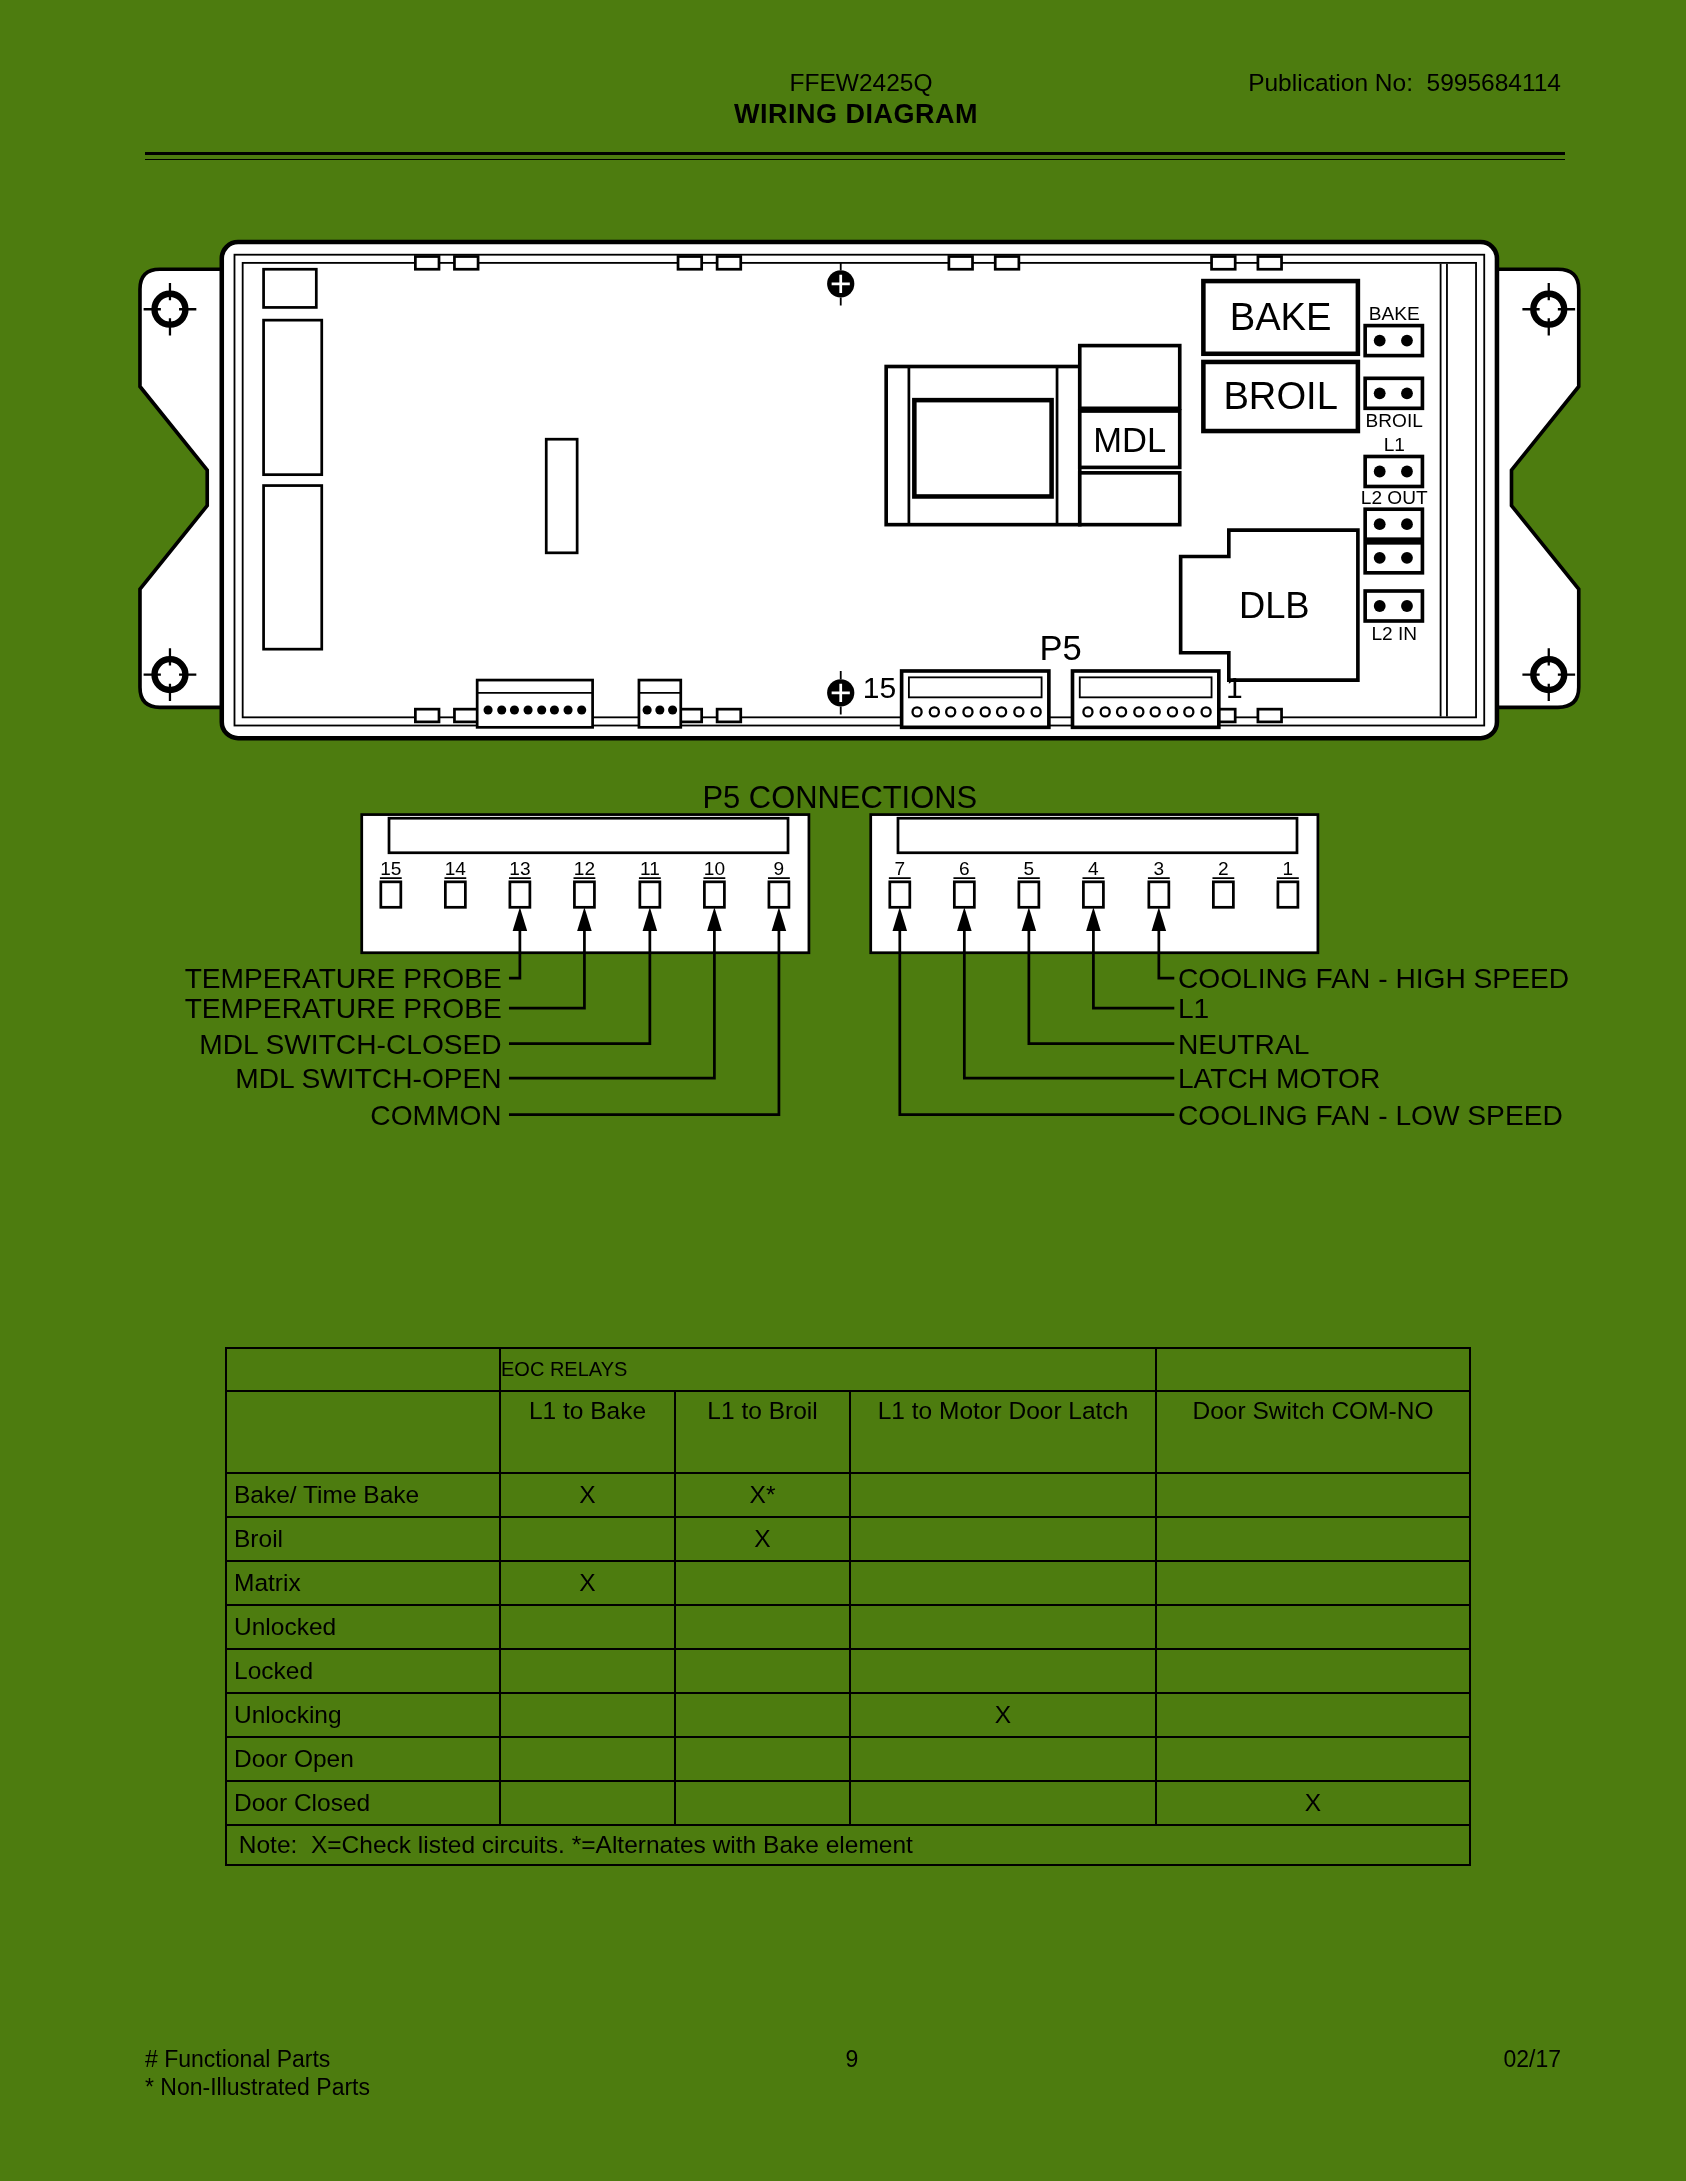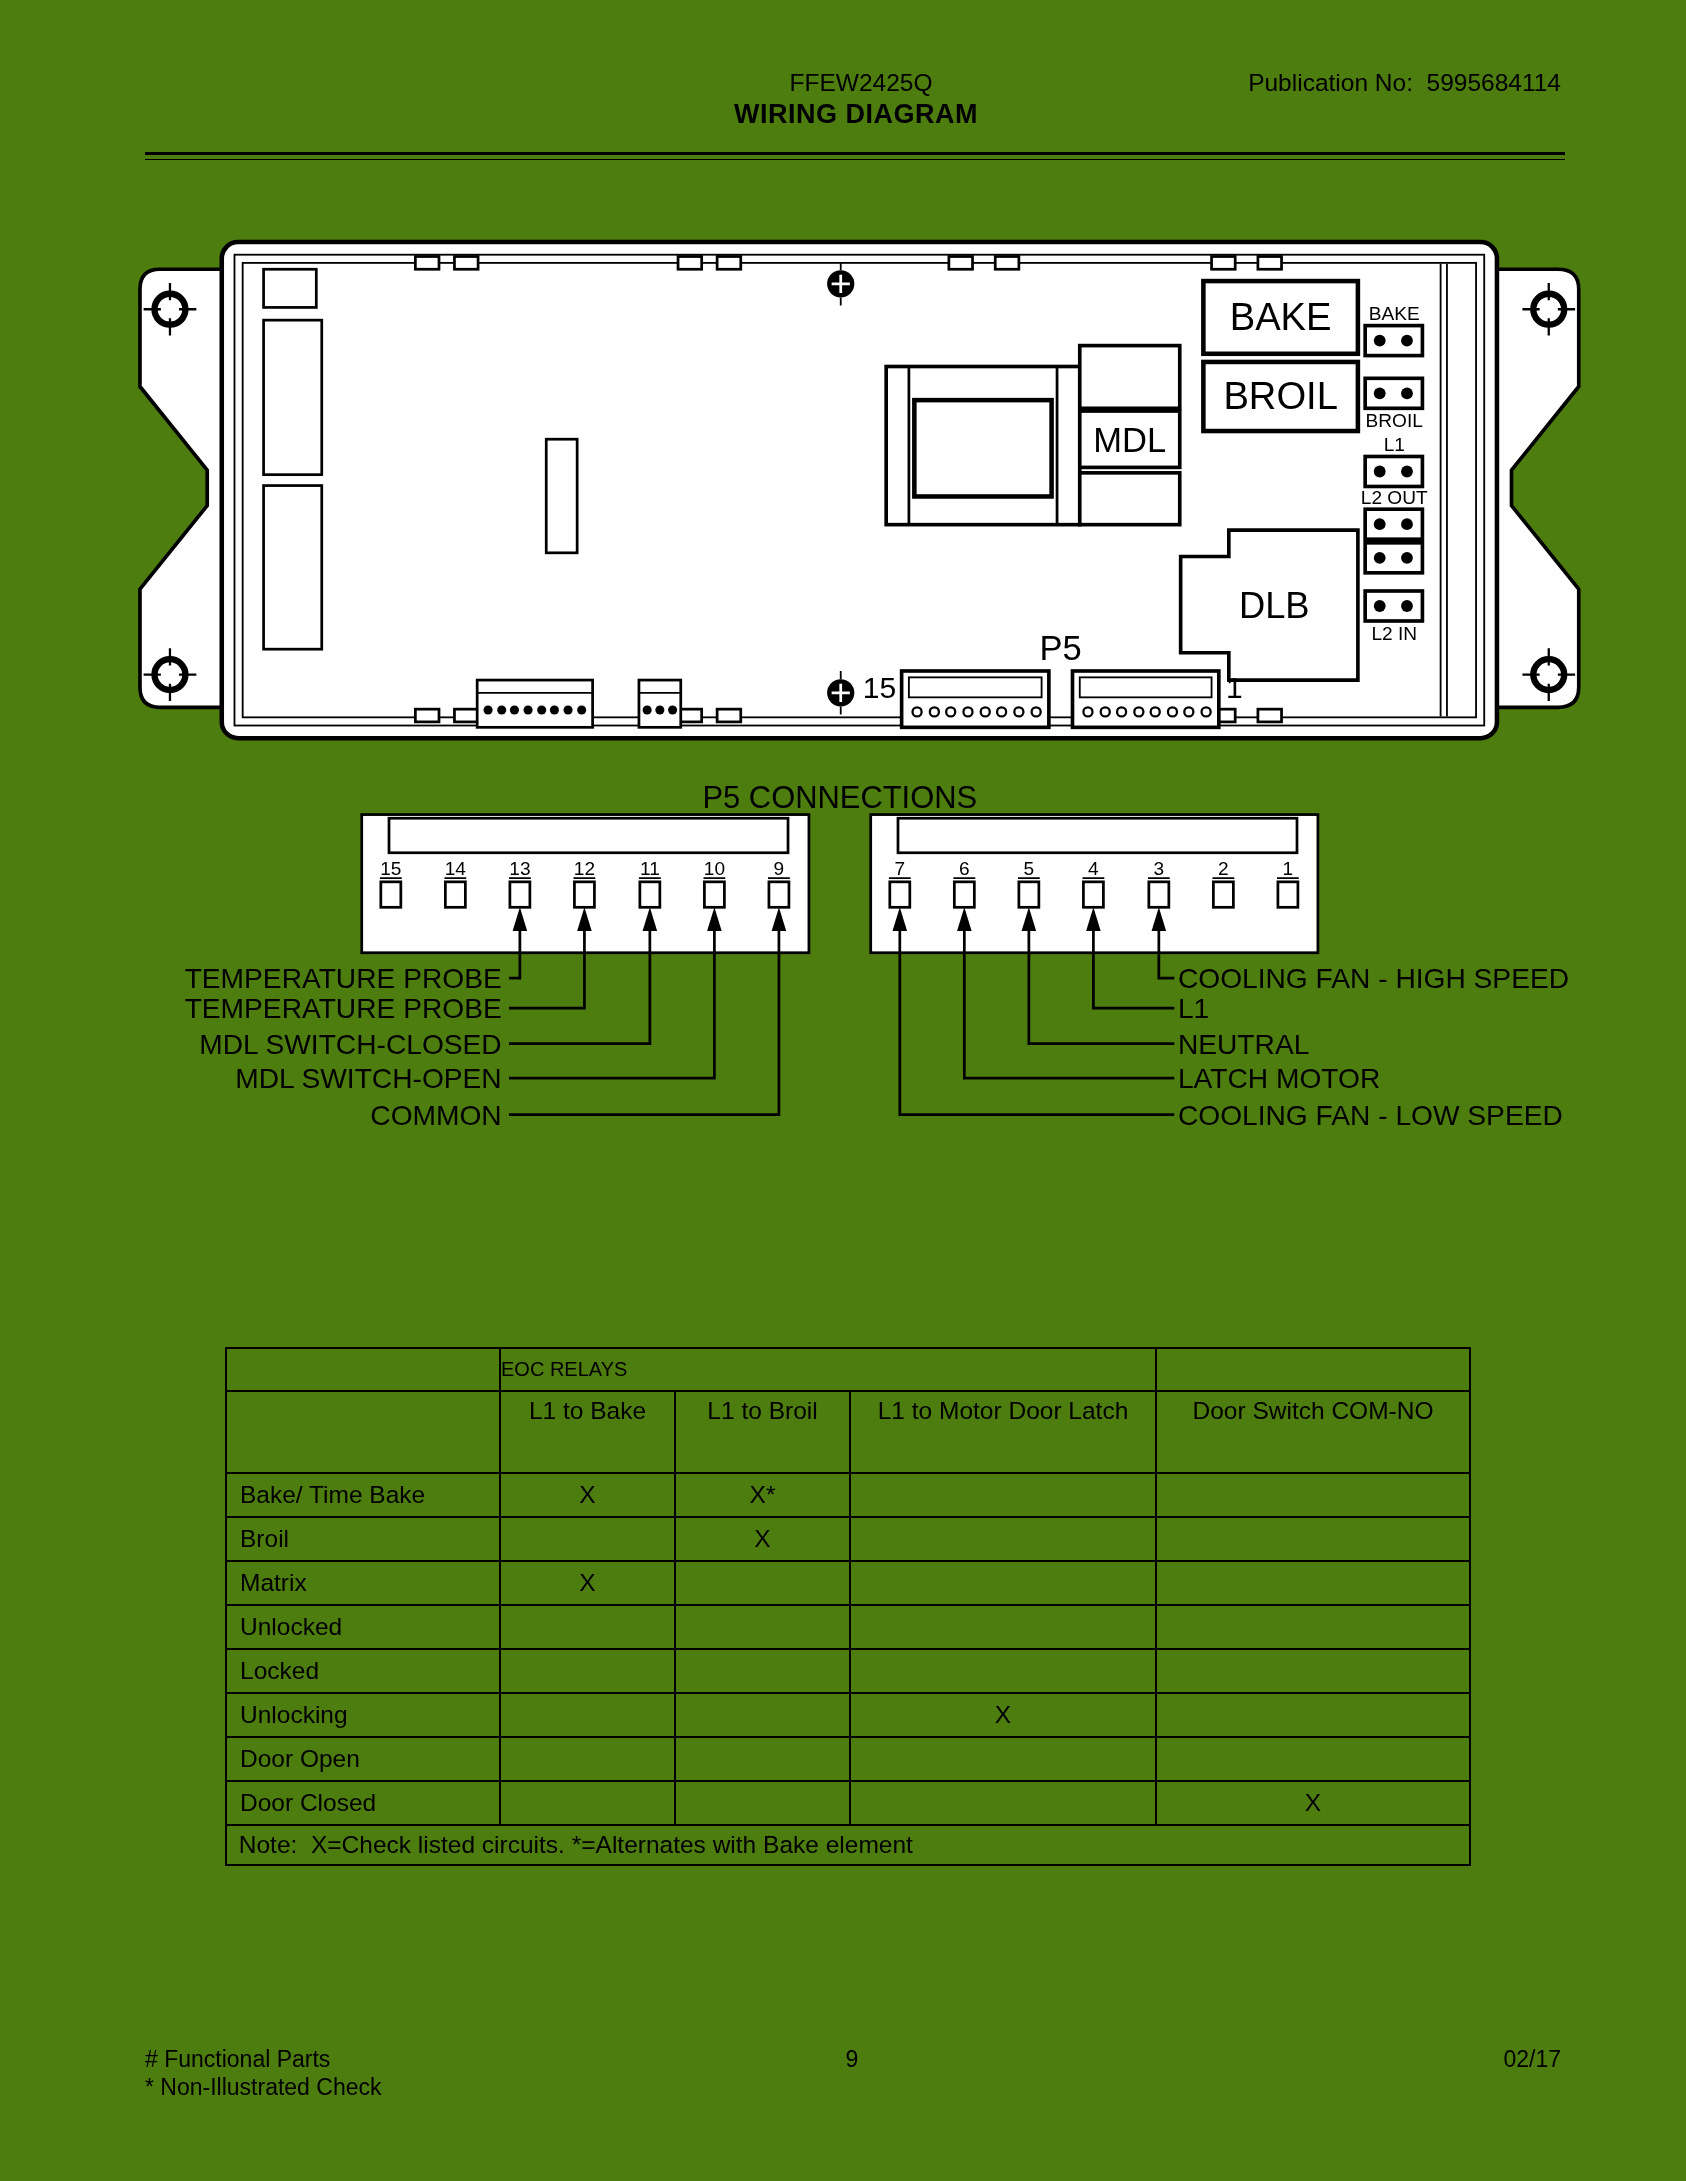--- a/index.html
+++ b/index.html
@@ -9,21 +9,21 @@
   .hdr{font-size:24.5px;white-space:pre;}
   #doc-title{font-size:27px;font-weight:bold;letter-spacing:0.5px;}
   #rule{left:145px;top:152px;width:1420px;height:3.6px;border-top:3.6px solid #000;border-bottom:1.8px solid #000;}
   svg text{font-family:"Liberation Sans",sans-serif;fill:#000;}
   
   #matrix{left:225px;top:1347px;border-collapse:collapse;table-layout:fixed;width:1244px;font-size:24.5px;}
   #matrix td{border:2.7px solid #000;padding:0;overflow:hidden;}
   #matrix td.bar{background:#000;color:#fff;font-weight:bold;padding-left:11.8px;height:45px;}
   #matrix td.eoc{text-align:left;height:41px;font-size:20px;}
   #matrix td.colhd{text-align:center;vertical-align:top;padding-top:5px;height:75px;}
-  #matrix td.rowlab{padding-left:13px;height:42px;}
+  #matrix td.rowlab{padding-left:7px;height:42px;}
   #matrix td.cell{text-align:center;height:42px;}
   #matrix td.note{padding-left:11.8px;height:38px;white-space:pre;}
   .ftr{font-size:23px;}
 </style>
 </head>
 <body>
 
 <div id="page">
 
   <div class="abs hdr" style="left:861px;top:69px;transform:translateX(-50%);">FFEW2425Q</div>
@@ -369,18 +369,18 @@
       <td class="cell"></td>
       <td class="cell">X</td>
     </tr>
     <tr>
           <td class="note" colspan="5">Note:  X=Check listed circuits. *=Alternates with Bake element</td>
         </tr>
   </tbody>
     </table>
 
   <div class="abs ftr" style="left:145px;top:2046px;"># Functional Parts</div>
-  <div class="abs ftr" style="left:145px;top:2074px;">* Non-Illustrated Check</div>
+  <div class="abs ftr" style="left:145px;top:2074px;">* Non-Illustrated Parts</div>
   <div class="abs ftr" style="left:852px;top:2046px;transform:translateX(-50%);">9</div>
   <div class="abs ftr" style="right:125px;top:2046px;">02/17</div>
 
 </div>
 
 
 </body></html>

